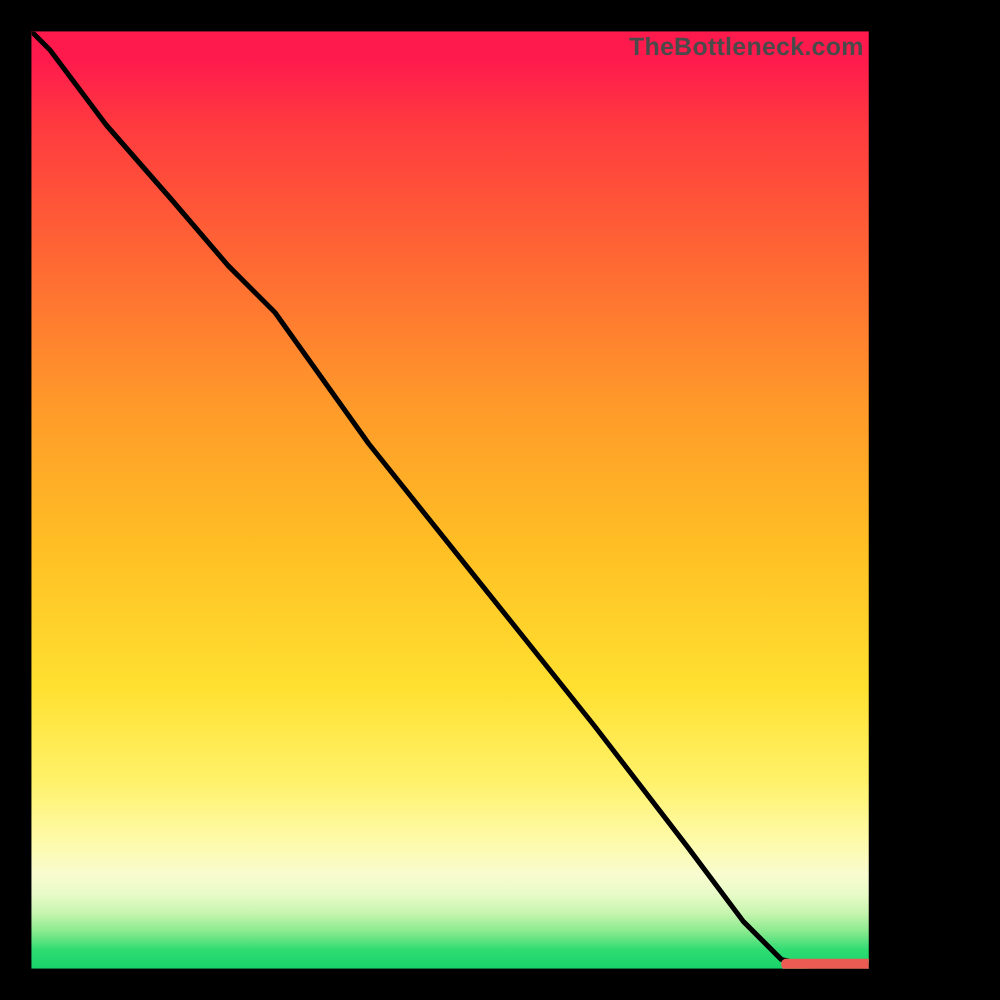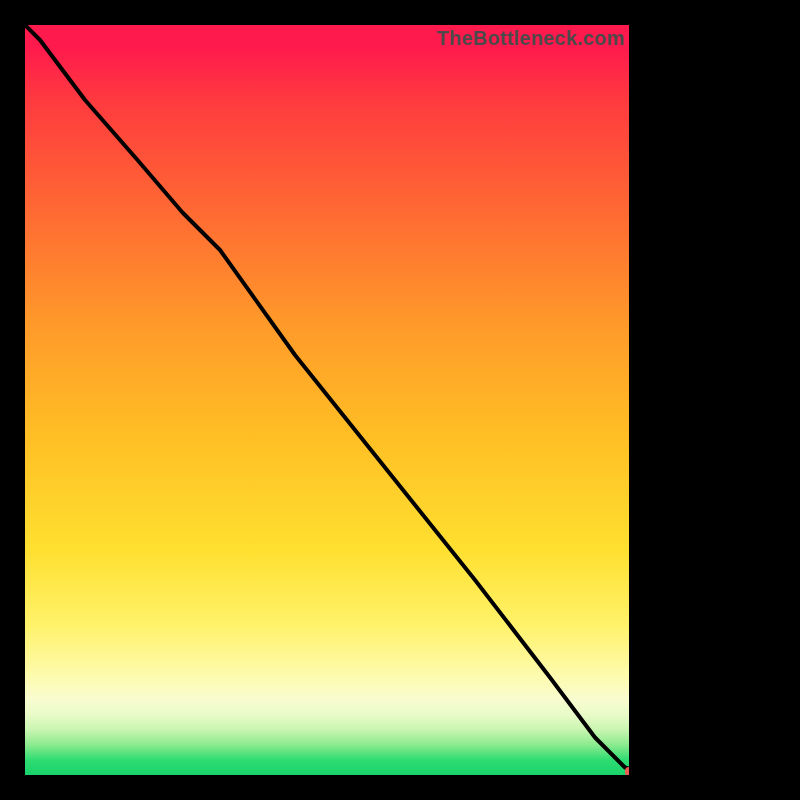--- a/index.html
+++ b/index.html
@@ -16,21 +16,21 @@
     left: 25px;
     top: 25px;
     width: 750px;
     height: 750px;
     background: #000;
   }
   .plot-area {
     position: absolute;
     left: 0;
     top: 0;
-    width: 604px;
+    width: 670px;
     height: 750px;
     overflow: hidden;
   }
   .gradient {
     position: absolute;
     left: 0;
     top: 0;
     width: 750px;
     height: 750px;
     background: linear-gradient(

